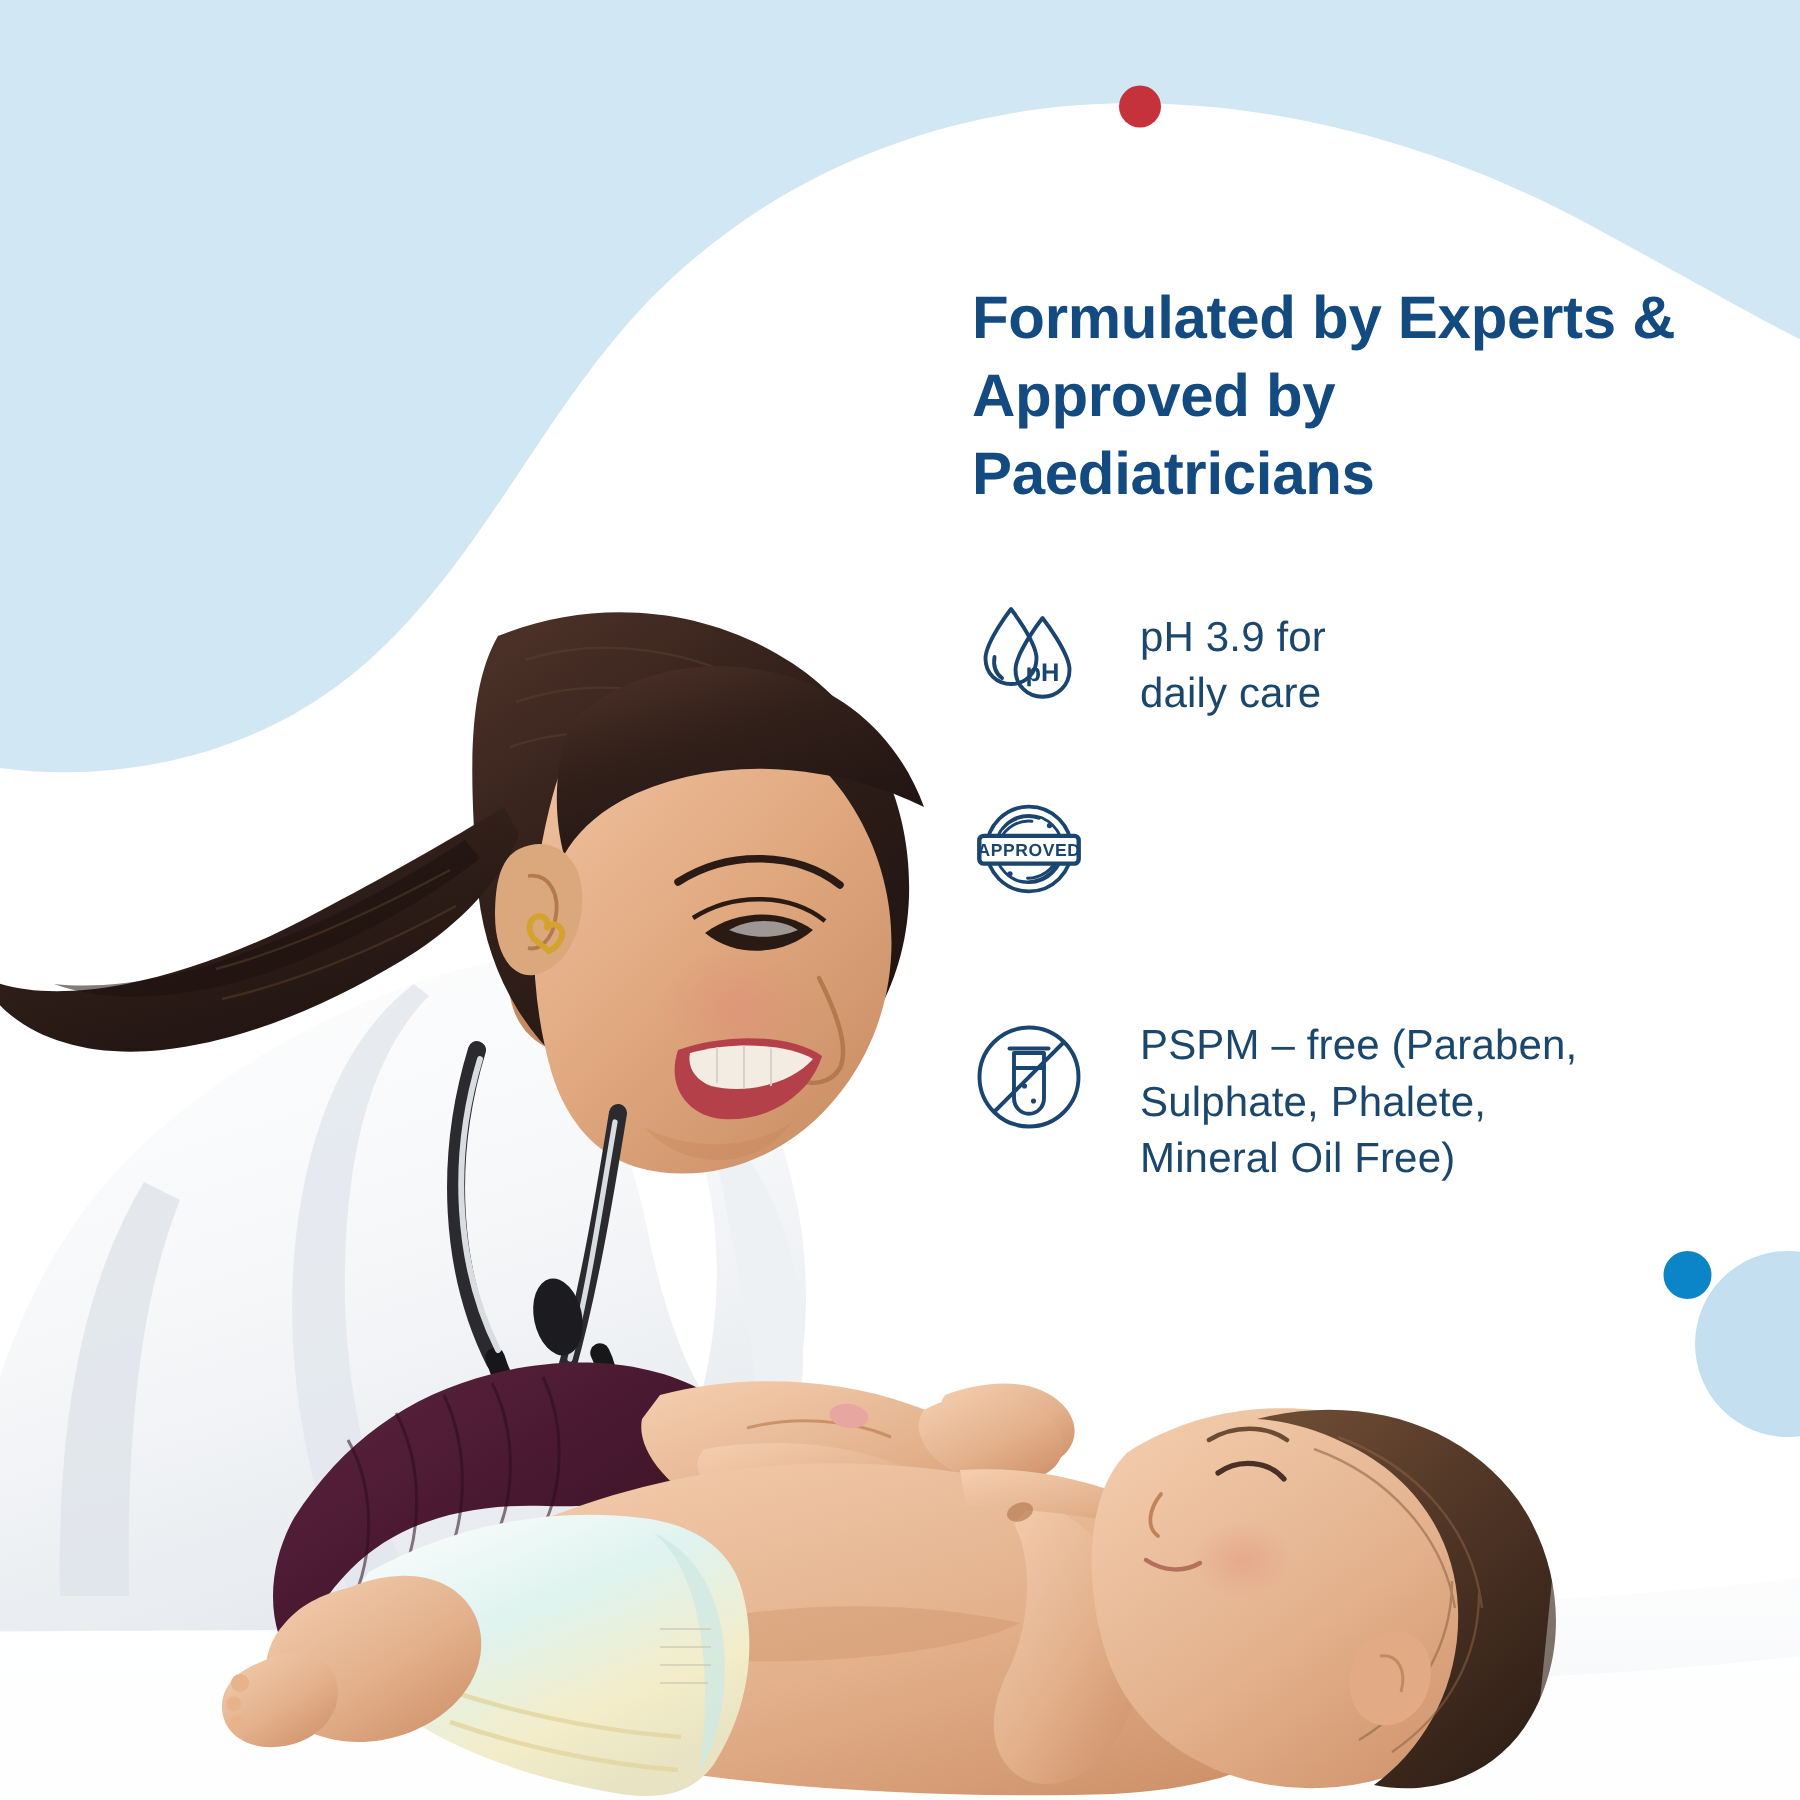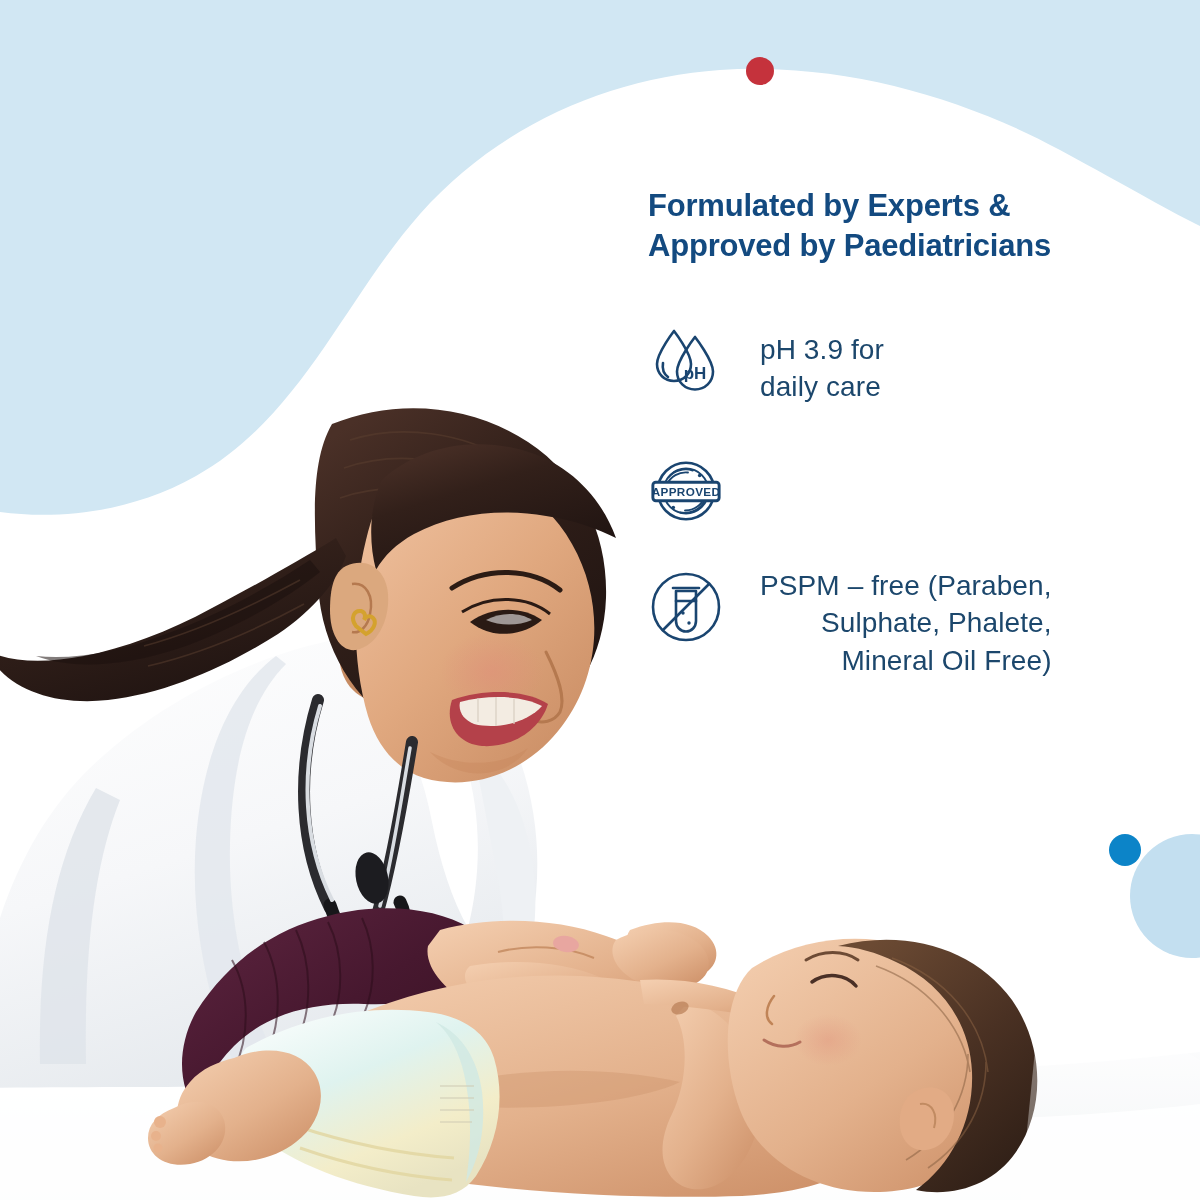--- a/index.html
+++ b/index.html
@@ -22,21 +22,21 @@
 
   
   .content{
     position:absolute;
     left:648px; top:186px;
     width:520px;
   }
   .headline{
     color:#134a80;
     font-weight:bold;
-    font-size:31px;
+    font-size:40px;
     line-height:1.30;
     letter-spacing:-0.2px;
     margin:0 0 54px 0;
     white-space:pre-line;
   }
 
   .feature{
     display:flex;
     align-items:flex-start;
     margin-bottom:44px;
@@ -55,24 +55,24 @@
   .feature-text{
     color:#1c476c;
     font-size:28px;
     line-height:1.33;
     padding-left:36px;
     white-space:pre-line;
     letter-spacing:0.1px;
   }
   .f-ph      .feature-text{padding-top:10px;}
   .f-derma   .feature-text{padding-top:6px;}
-  .f-pspm    .feature-text{padding-top:0px;text-align:right;}
+  .f-pspm    .feature-text{padding-top:0px;}
 
   .f-ph    {margin-bottom:48px;}
-  .f-derma {margin-bottom:40px;}
+  .f-derma {margin-bottom:76px;}
 
   
   .photo{
     position:absolute;
     left:0;top:0;
     width:1200px;height:1200px;
     pointer-events:none;
   }
   .photo svg{display:block;width:1200px;height:1200px;}
 </style>

